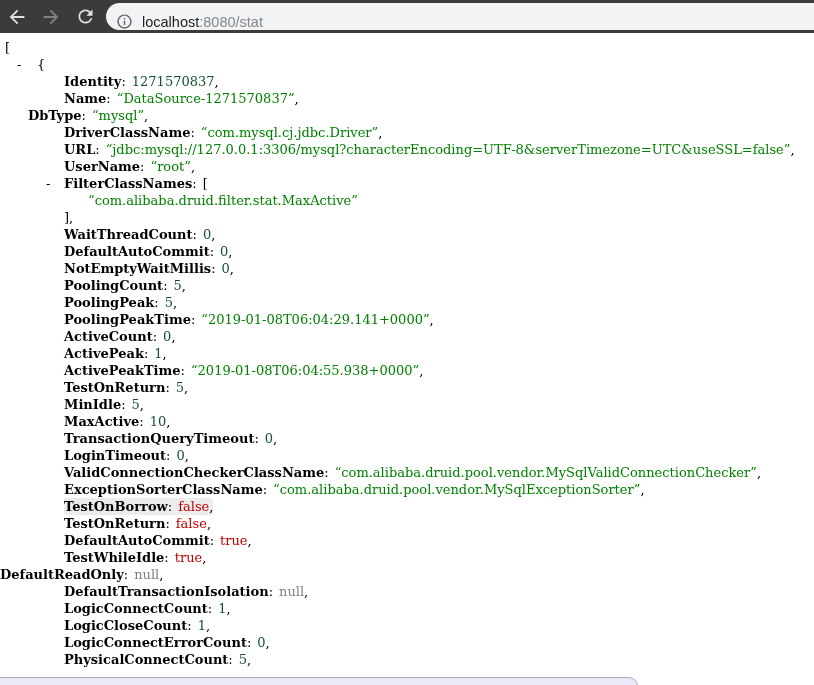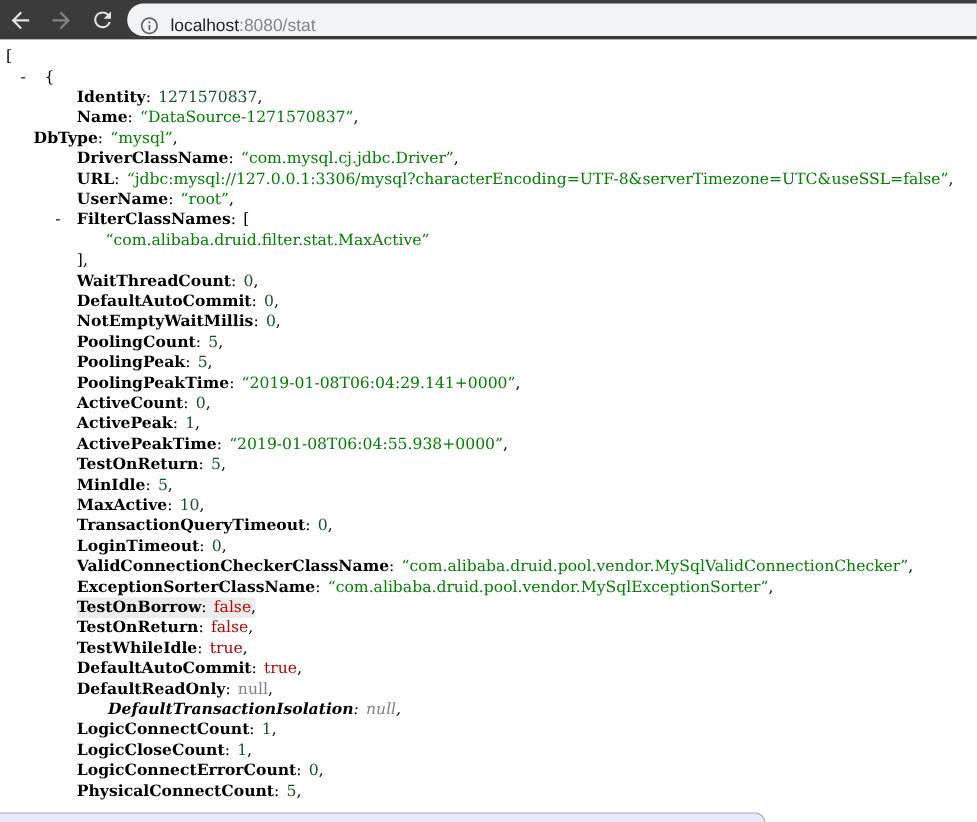--- a/index.html
+++ b/index.html
@@ -100,24 +100,24 @@
       <div class="line" style="padding-left: 64px;"><span class="line-inner"><span class="key">ActivePeakTime</span><span class="colon">:</span><span class="val string">“2019-01-08T06:04:55.938+0000”</span><span class="punct">,</span></span></div>
       <div class="line" style="padding-left: 64px;"><span class="line-inner"><span class="key">TestOnReturn</span><span class="colon">:</span><span class="val number">5</span><span class="punct">,</span></span></div>
       <div class="line" style="padding-left: 64px;"><span class="line-inner"><span class="key">MinIdle</span><span class="colon">:</span><span class="val number">5</span><span class="punct">,</span></span></div>
       <div class="line" style="padding-left: 64px;"><span class="line-inner"><span class="key">MaxActive</span><span class="colon">:</span><span class="val number">10</span><span class="punct">,</span></span></div>
       <div class="line" style="padding-left: 64px;"><span class="line-inner"><span class="key">TransactionQueryTimeout</span><span class="colon">:</span><span class="val number">0</span><span class="punct">,</span></span></div>
       <div class="line" style="padding-left: 64px;"><span class="line-inner"><span class="key">LoginTimeout</span><span class="colon">:</span><span class="val number">0</span><span class="punct">,</span></span></div>
       <div class="line" style="padding-left: 64px;"><span class="line-inner"><span class="key">ValidConnectionCheckerClassName</span><span class="colon">:</span><span class="val string">“com.alibaba.druid.pool.vendor.MySqlValidConnectionChecker”</span><span class="punct">,</span></span></div>
       <div class="line" style="padding-left: 64px;"><span class="line-inner"><span class="key">ExceptionSorterClassName</span><span class="colon">:</span><span class="val string">“com.alibaba.druid.pool.vendor.MySqlExceptionSorter”</span><span class="punct">,</span></span></div>
       <div class="line" style="padding-left: 64px;"><span class="line-inner hl"><span class="key">TestOnBorrow</span><span class="colon">:</span><span class="val boolean">false</span><span class="punct">,</span></span></div>
       <div class="line" style="padding-left: 64px;"><span class="line-inner"><span class="key">TestOnReturn</span><span class="colon">:</span><span class="val boolean">false</span><span class="punct">,</span></span></div>
+      <div class="line" style="padding-left: 64px;"><span class="line-inner"><span class="key">DefaultAutoCommit</span><span class="colon">:</span><span class="val boolean">true</span><span class="punct">,</span></span></div>
       <div class="line" style="padding-left: 64px;"><span class="line-inner"><span class="key">TestWhileIdle</span><span class="colon">:</span><span class="val boolean">true</span><span class="punct">,</span></span></div>
-      <div class="line" style="padding-left: 64px;"><span class="line-inner"><span class="key">DefaultAutoCommit</span><span class="colon">:</span><span class="val boolean">true</span><span class="punct">,</span></span></div>
-      <div class="line" style="padding-left: 64px;"><span class="line-inner"><span class="key">DefaultReadOnly</span><span class="colon">:</span><span class="val null">null</span><span class="punct">,</span></span></div>
-      <div class="line" style="padding-left: 90px; font-style: italic;"><span class="line-inner"><span class="key">DefaultTransactionIsolation</span><span class="colon">:</span><span class="val null">null</span><span class="punct">,</span></span></div>
+      <div class="line" style=""><span class="line-inner"><span class="key">DefaultReadOnly</span><span class="colon">:</span><span class="val null">null</span><span class="punct">,</span></span></div>
+      <div class="line" style="padding-left: 64px;"><span class="line-inner"><span class="key">DefaultTransactionIsolation</span><span class="colon">:</span><span class="val null">null</span><span class="punct">,</span></span></div>
       <div class="line" style="padding-left: 64px;"><span class="line-inner"><span class="key">LogicConnectCount</span><span class="colon">:</span><span class="val number">1</span><span class="punct">,</span></span></div>
       <div class="line" style="padding-left: 64px;"><span class="line-inner"><span class="key">LogicCloseCount</span><span class="colon">:</span><span class="val number">1</span><span class="punct">,</span></span></div>
       <div class="line" style="padding-left: 64px;"><span class="line-inner"><span class="key">LogicConnectErrorCount</span><span class="colon">:</span><span class="val number">0</span><span class="punct">,</span></span></div>
       <div class="line" style="padding-left: 64px;"><span class="line-inner"><span class="key">PhysicalConnectCount</span><span class="colon">:</span><span class="val number">5</span><span class="punct">,</span></span></div>
     </div>
 </div>
 
 <div class="status-bubble"></div>
 
 </body></html>

